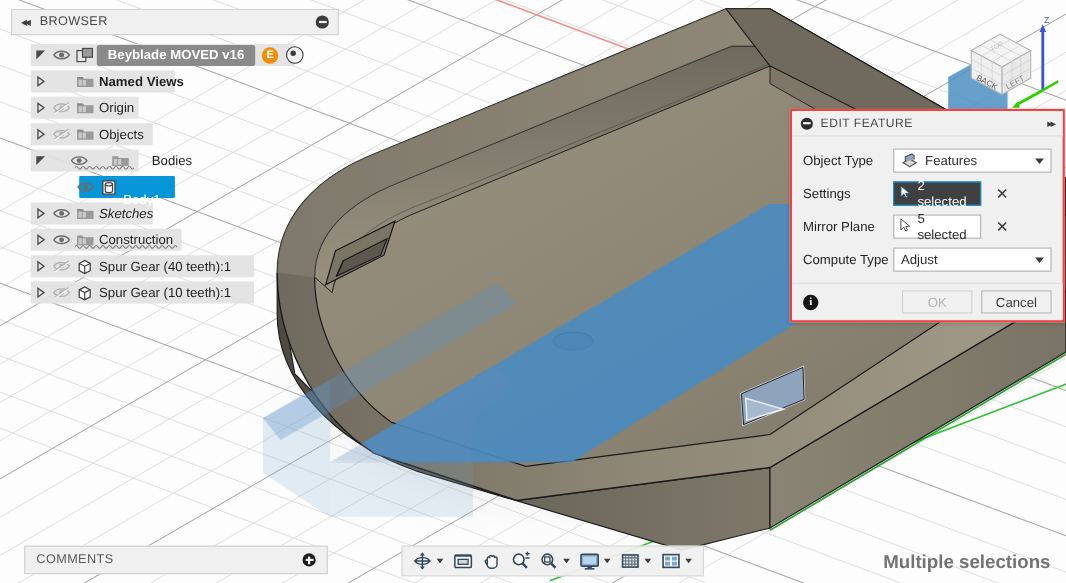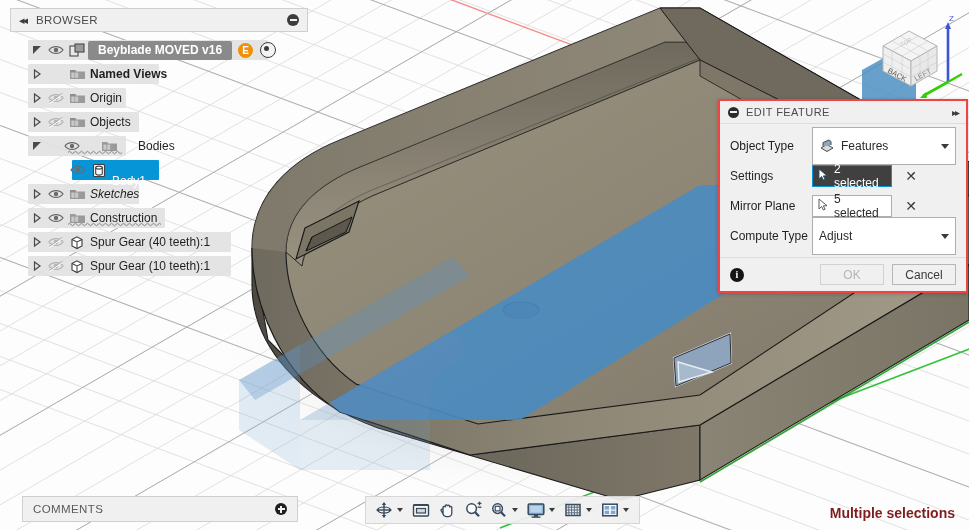--- a/index.html
+++ b/index.html
@@ -114,21 +114,21 @@
   .nav-item{display:flex;align-items:center;height:26px;padding:0 3px;cursor:default;}
   .nav-item svg{display:block;}
   .caret{
     width:0;height:0;border-left:3.5px solid transparent;border-right:3.5px solid transparent;
     border-top:4px solid #3a3a3a;margin-left:3px;margin-right:2px;
   }
 
   
   .status-text{
     position:absolute;right:14px;bottom:9px;z-index:30;
-    font-size:14px;font-weight:bold;color:#7f1d1d;
+    font-size:17px;font-weight:bold;color:#737373;
   }
 
   
   .dialog{
     position:absolute;left:718px;top:99px;width:250px;
     background:#f0f0f0;border:2px solid #ef4444;
     box-shadow:0 1px 4px rgba(0,0,0,.22);z-index:50;box-sizing:border-box;
   }
   .dlg-title{
     height:22px;display:flex;align-items:center;padding:0 8px;
@@ -140,21 +140,21 @@
   .dlg-title .circle-minus::after{
     content:"";position:absolute;left:2.2px;top:4.6px;width:6.5px;height:1.8px;background:#f0f0f0;
   }
   .dlg-title .t{flex:1;font-size:11px;color:#4b4b4b;letter-spacing:.45px;}
   .dlg-title .fwd{color:#3c3c3c;font-size:10px;letter-spacing:-2px;}
 
   .dlg-body{padding:7px 10px 6px 10px;}
   .dlg-row{display:flex;align-items:center;height:30px;}
   .dlg-row .rlabel{width:82px;flex:0 0 82px;font-size:12px;color:#1f1f1f;}
   .dlg-field{
-    flex:1;height:38px;background:#ffffff;border:1px solid #aeaeae;
+    flex:1;height:22px;background:#ffffff;border:1px solid #aeaeae;
     display:flex;align-items:center;padding:0 6px;box-sizing:border-box;font-size:12px;
   }
   .dlg-field .fcaret{
     width:0;height:0;border-left:4px solid transparent;border-right:4px solid transparent;
     border-top:5px solid #3a3a3a;margin-left:auto;
   }
   .sel-btn{
     width:80px;flex:0 0 80px;height:22px;border:1px solid #aeaeae;background:#ffffff;
     display:flex;align-items:center;gap:5px;padding:0 5px;box-sizing:border-box;font-size:12px;
   }

